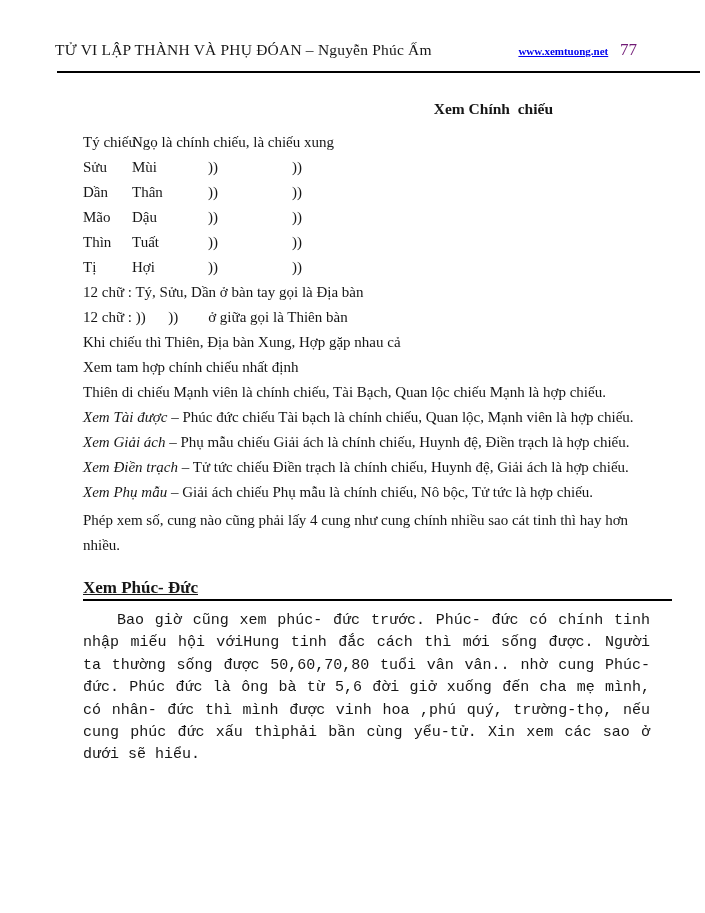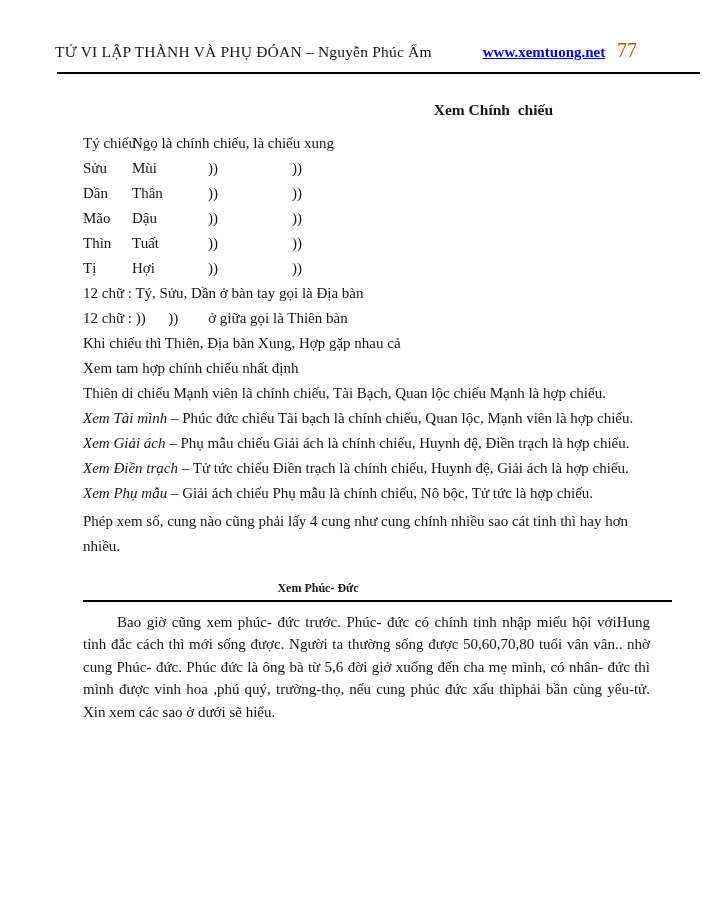--- a/index.html
+++ b/index.html
@@ -9,48 +9,48 @@
     font-size:15px;overflow:hidden;
   }
   .page{position:relative;width:705px;height:913px;background:#fff;}
   .header{
     display:flex;justify-content:space-between;align-items:baseline;
     padding:40px 68px 0 55px;line-height:20px;
   }
   .header-title{font-size:15.5px;letter-spacing:.2px;white-space:nowrap;}
   .header-right{white-space:nowrap;}
   .header-link{
-    font-weight:bold;text-decoration:underline;font-size:15px;
+    font-weight:bold;text-decoration:underline;font-size:11px;
     cursor:pointer;margin-right:8px;
   }
-  .page-number{font-size:20px;color:#a16207;}
+  .page-number{font-size:17px;color:#701a75;}
   .header-rule{height:2px;background:#000;margin:10px 5px 0 57px;}
   .content{margin-left:83px;width:567px;}
   .sec-title{
     margin:26px 0 0 0;width:470px;text-align:right;
     font-size:15.5px;font-weight:bold;line-height:19px;
   }
   .rows{margin-top:12px;}
   .zrow{display:flex;line-height:25px;white-space:nowrap;}
   .zc1{width:49px;flex:0 0 49px;}
   .zc2{width:76px;flex:0 0 76px;}
   .zc3{width:84px;flex:0 0 84px;}
   .zc4{flex:0 0 auto;}
   .zrest{flex:1 1 auto;}
   .bline{line-height:25px;}
   .ital{font-style:italic;}
   .plain-par{margin:3px 0 0 0;line-height:25px;width:567px;}
   .sec-title2{
-    margin:21px 0 0 0;width:470px;text-align:center;
-    font-size:12px;font-weight:bold;line-height:17px;
+    margin:21px 0 0 0;width:470px;text-align:left;
+    font-size:17px;font-weight:bold;line-height:17px;text-decoration:underline;
   }
   .sec-rule{height:2px;background:#000;margin-top:3px;width:589px;}
   .just-par{
     margin:9px 0 0 0;line-height:22.4px;text-align:justify;
-    text-indent:34px;width:567px;
+    text-indent:34px;width:567px;font-family:Liberation Mono, monospace;
   }
 </style>
 </head>
 <body>
 
 <div class="page">
 
   <div class="header">
     <span class="header-title">TỬ VI LẬP THÀNH VÀ PHỤ ĐÓAN – Nguyễn Phúc Ấm</span>
     <span class="header-right">
@@ -100,21 +100,21 @@
         <span class="zc4">))</span>
       </div>
     </div>
 
     <div class="bline">12 chữ : Tý, Sửu, Dần ở bàn tay gọi là Địa bàn</div>
     <div class="bline">12 chữ : ))&nbsp;&nbsp;&nbsp;&nbsp;&nbsp;&nbsp;))&nbsp;&nbsp;&nbsp;&nbsp;&nbsp;&nbsp;&nbsp;&nbsp;ở giữa gọi là Thiên bàn</div>
     <div class="bline">Khi chiếu thì Thiên, Địa bàn Xung, Hợp gặp nhau cả</div>
     <div class="bline">Xem tam hợp chính chiếu nhất định</div>
 
     <div class="bline"><span class="ital"></span><span>Thiên di chiếu Mạnh viên là chính chiếu, Tài Bạch, Quan lộc chiếu Mạnh là hợp chiếu.</span></div>
-    <div class="bline"><span class="ital">Xem Tài mình</span><span> – Phúc đức chiếu Tài bạch là chính chiếu, Quan lộc, Mạnh viên là hợp chiếu.</span></div>
+    <div class="bline"><span class="ital">Xem Tài được</span><span> – Phúc đức chiếu Tài bạch là chính chiếu, Quan lộc, Mạnh viên là hợp chiếu.</span></div>
     <div class="bline"><span class="ital">Xem Giải ách</span><span> – Phụ mẫu chiếu Giải ách là chính chiếu, Huynh đệ, Điền trạch là hợp chiếu.</span></div>
     <div class="bline"><span class="ital">Xem Điền trạch</span><span> – Tử tức chiếu Điền trạch là chính chiếu, Huynh đệ, Giải ách là hợp chiếu.</span></div>
     <div class="bline"><span class="ital">Xem Phụ mẫu</span><span> – Giải ách chiếu Phụ mẫu là chính chiếu, Nô bộc, Tử tức là hợp chiếu.</span></div>
 
     <p class="plain-par">Phép xem số, cung nào cũng phải lấy 4 cung như cung chính nhiều sao cát tinh thì hay hơn nhiều.</p>
 
     <h2 class="sec-title2">Xem Phúc- Đức</h2>
     <div class="sec-rule"></div>
 
     <p class="just-par">Bao giờ cũng xem phúc- đức trước. Phúc- đức có chính tinh nhập miếu hội vớiHung tinh đắc cách thì mới sống được. Người ta thường sống được 50,60,70,80 tuổi vân vân.. nhờ cung Phúc- đức. Phúc đức là ông bà từ 5,6 đời giở xuống đến cha mẹ mình, có nhân- đức thì mình được vinh hoa ,phú quý, trường-thọ, nếu cung phúc đức xấu thìphải bần cùng yểu-tử. Xin xem các sao ở dưới sẽ hiểu.</p>

